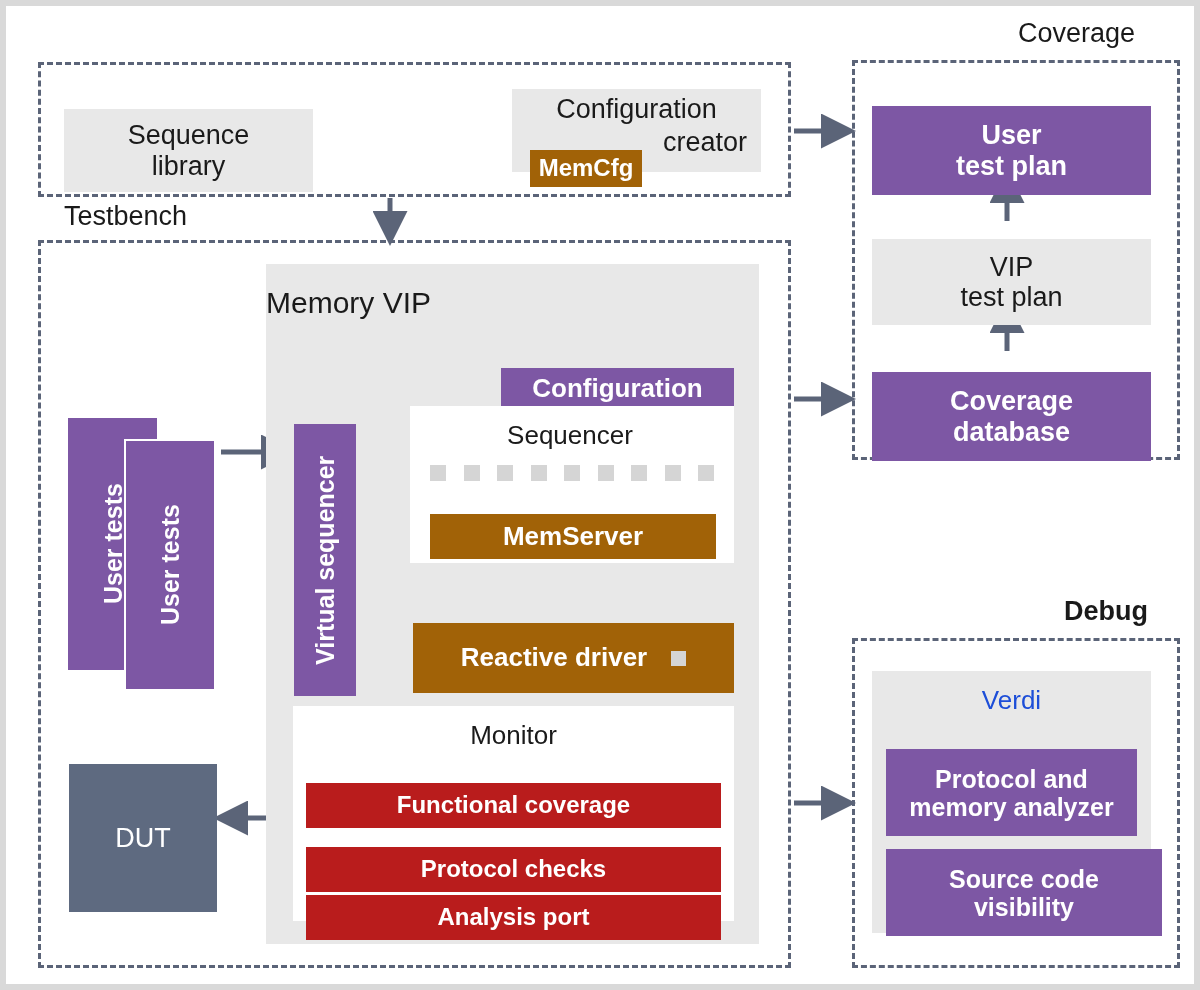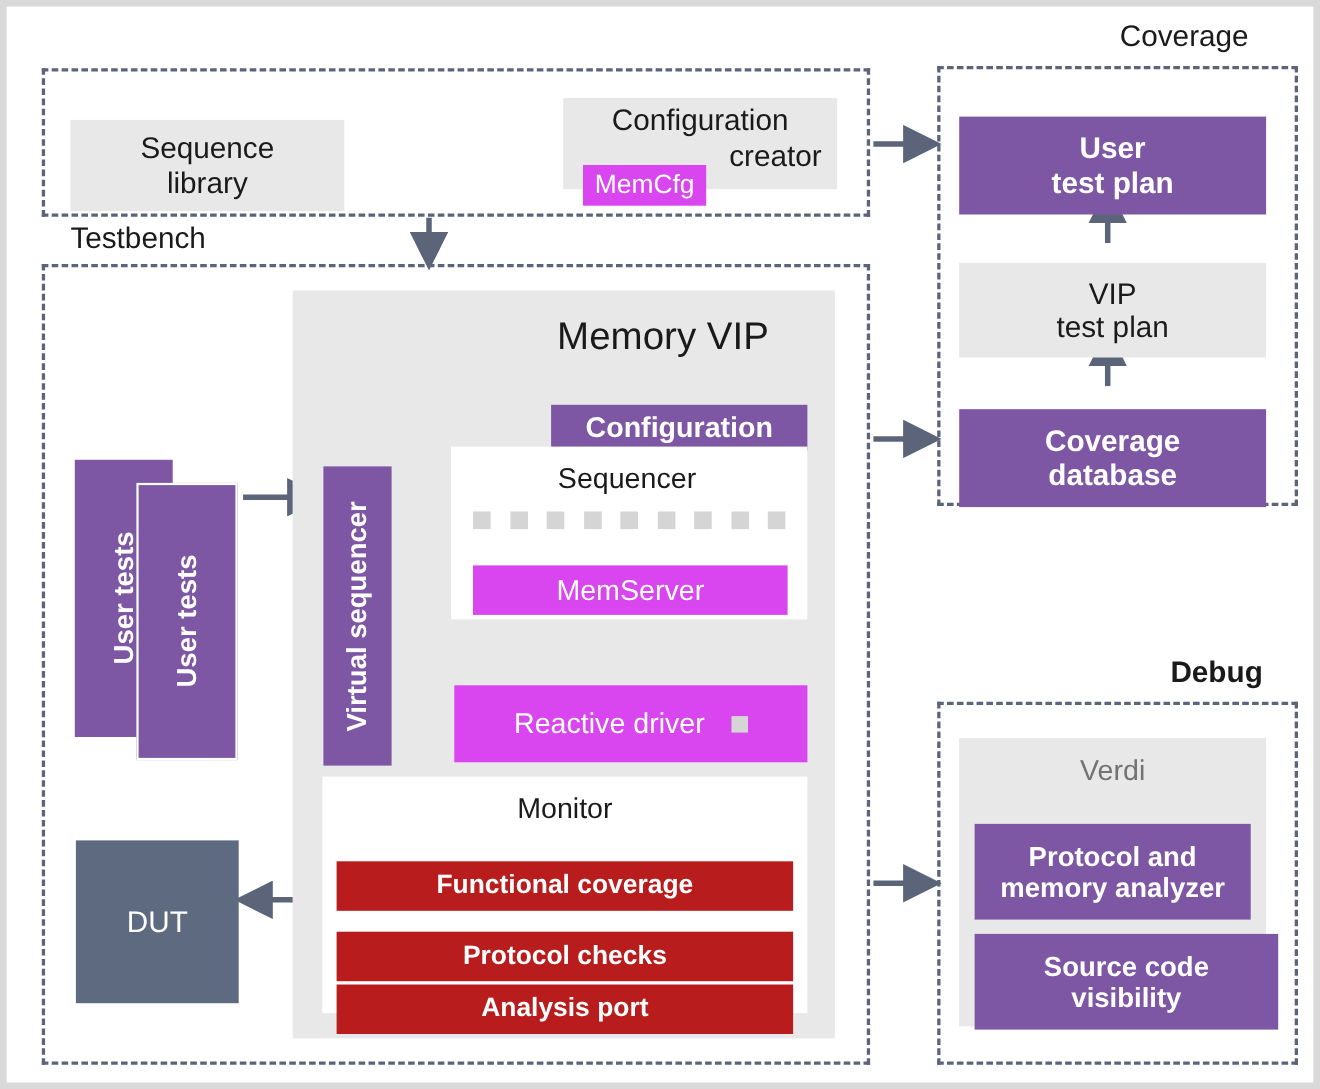--- a/index.html
+++ b/index.html
@@ -39,21 +39,21 @@
     display: flex;
     align-items: center;
     justify-content: center;
     text-align: center;
     line-height: 1.12;
     margin-top: 20px;
   }
   .box-gray   { background: #e8e8e8; color: #1a1a1a; font-weight: 400; }
   .box-white  { background: #ffffff; color: #1a1a1a; font-weight: 400; }
   .box-purple { background: #7d57a4; color: #ffffff; font-weight: 700; }
-  .box-blue   { background: #d946ef; color: #ffffff; font-weight: 400; }
+  .box-blue   { background: #a16207; color: #ffffff; font-weight: 700; }
   .box-green  { background: #b91c1c; color: #ffffff; font-weight: 700; }
   .box-dut    { background: #5e6a80; color: #ffffff; font-weight: 400; }
 
   .f27 { font-size: 27px; }
   .f26 { font-size: 26px; }
   .f25 { font-size: 25px; }
   .f24 { font-size: 24px; }
 
   
   .vert {
@@ -182,22 +182,22 @@
               border:2px solid #ffffff;">
     <span>User tests</span>
   </div>
 
   <div class="abs box box-dut f27" style="left:63px; top:738px; width:148px; height:148px;">
     <span>DUT</span>
   </div>
 
   <div class="abs" style="left:260px; top:258px; width:493px; height:680px; background:#e8e8e8;"></div>
 
-  <div class="abs f30" style="left:260px; top:280px; width:433px; text-align:right;
-              font-size:35px; color:#1a1a1a;">Memory VIP</div>
+  <div class="abs f30" style="left:260px; top:280px; width:433px; text-align:left;
+              font-size:30px; color:#1a1a1a;">Memory VIP</div>
 
   <div class="abs box box-purple f26" style="left:495px; top:342px; width:233px; height:42px;">
     <span>Configuration</span>
   </div>
 
   <div class="abs box box-purple f25 vert" style="left:288px; top:398px; width:62px; height:272px;">
     <span>Virtual sequencer</span>
   </div>
 
   <div class="abs box-white" style="left:404px; top:400px; width:324px; height:157px;">
@@ -249,21 +249,21 @@
   </div>
 
   <div class="abs box box-purple f27" style="left:866px; top:346px; width:279px; height:89px;">
     <span style="white-space:pre-line;">Coverage
 database</span>
   </div>
 
   <div class="abs dashed" style="left:846px; top:632px; width:328px; height:330px;"></div>
 
   <div class="abs" style="left:866px; top:665px; width:279px; height:262px; background:#e8e8e8;">
-    <div class="abs f26" style="left:0; top:14px; width:279px; text-align:center; color:#737373;">Verdi</div>
+    <div class="abs f26" style="left:0; top:14px; width:279px; text-align:center; color:#1d4ed8;">Verdi</div>
     <div class="abs box box-purple f25" style="left:14px; top:58px; width:251px; height:87px;">
       <span style="white-space:pre-line;">Protocol and
 memory analyzer</span>
     </div>
     <div class="abs box box-purple f25" style="left:14px; top:158px; width:276px; height:87px;">
       <span style="white-space:pre-line;">Source code
 visibility</span>
     </div>
   </div>
 

